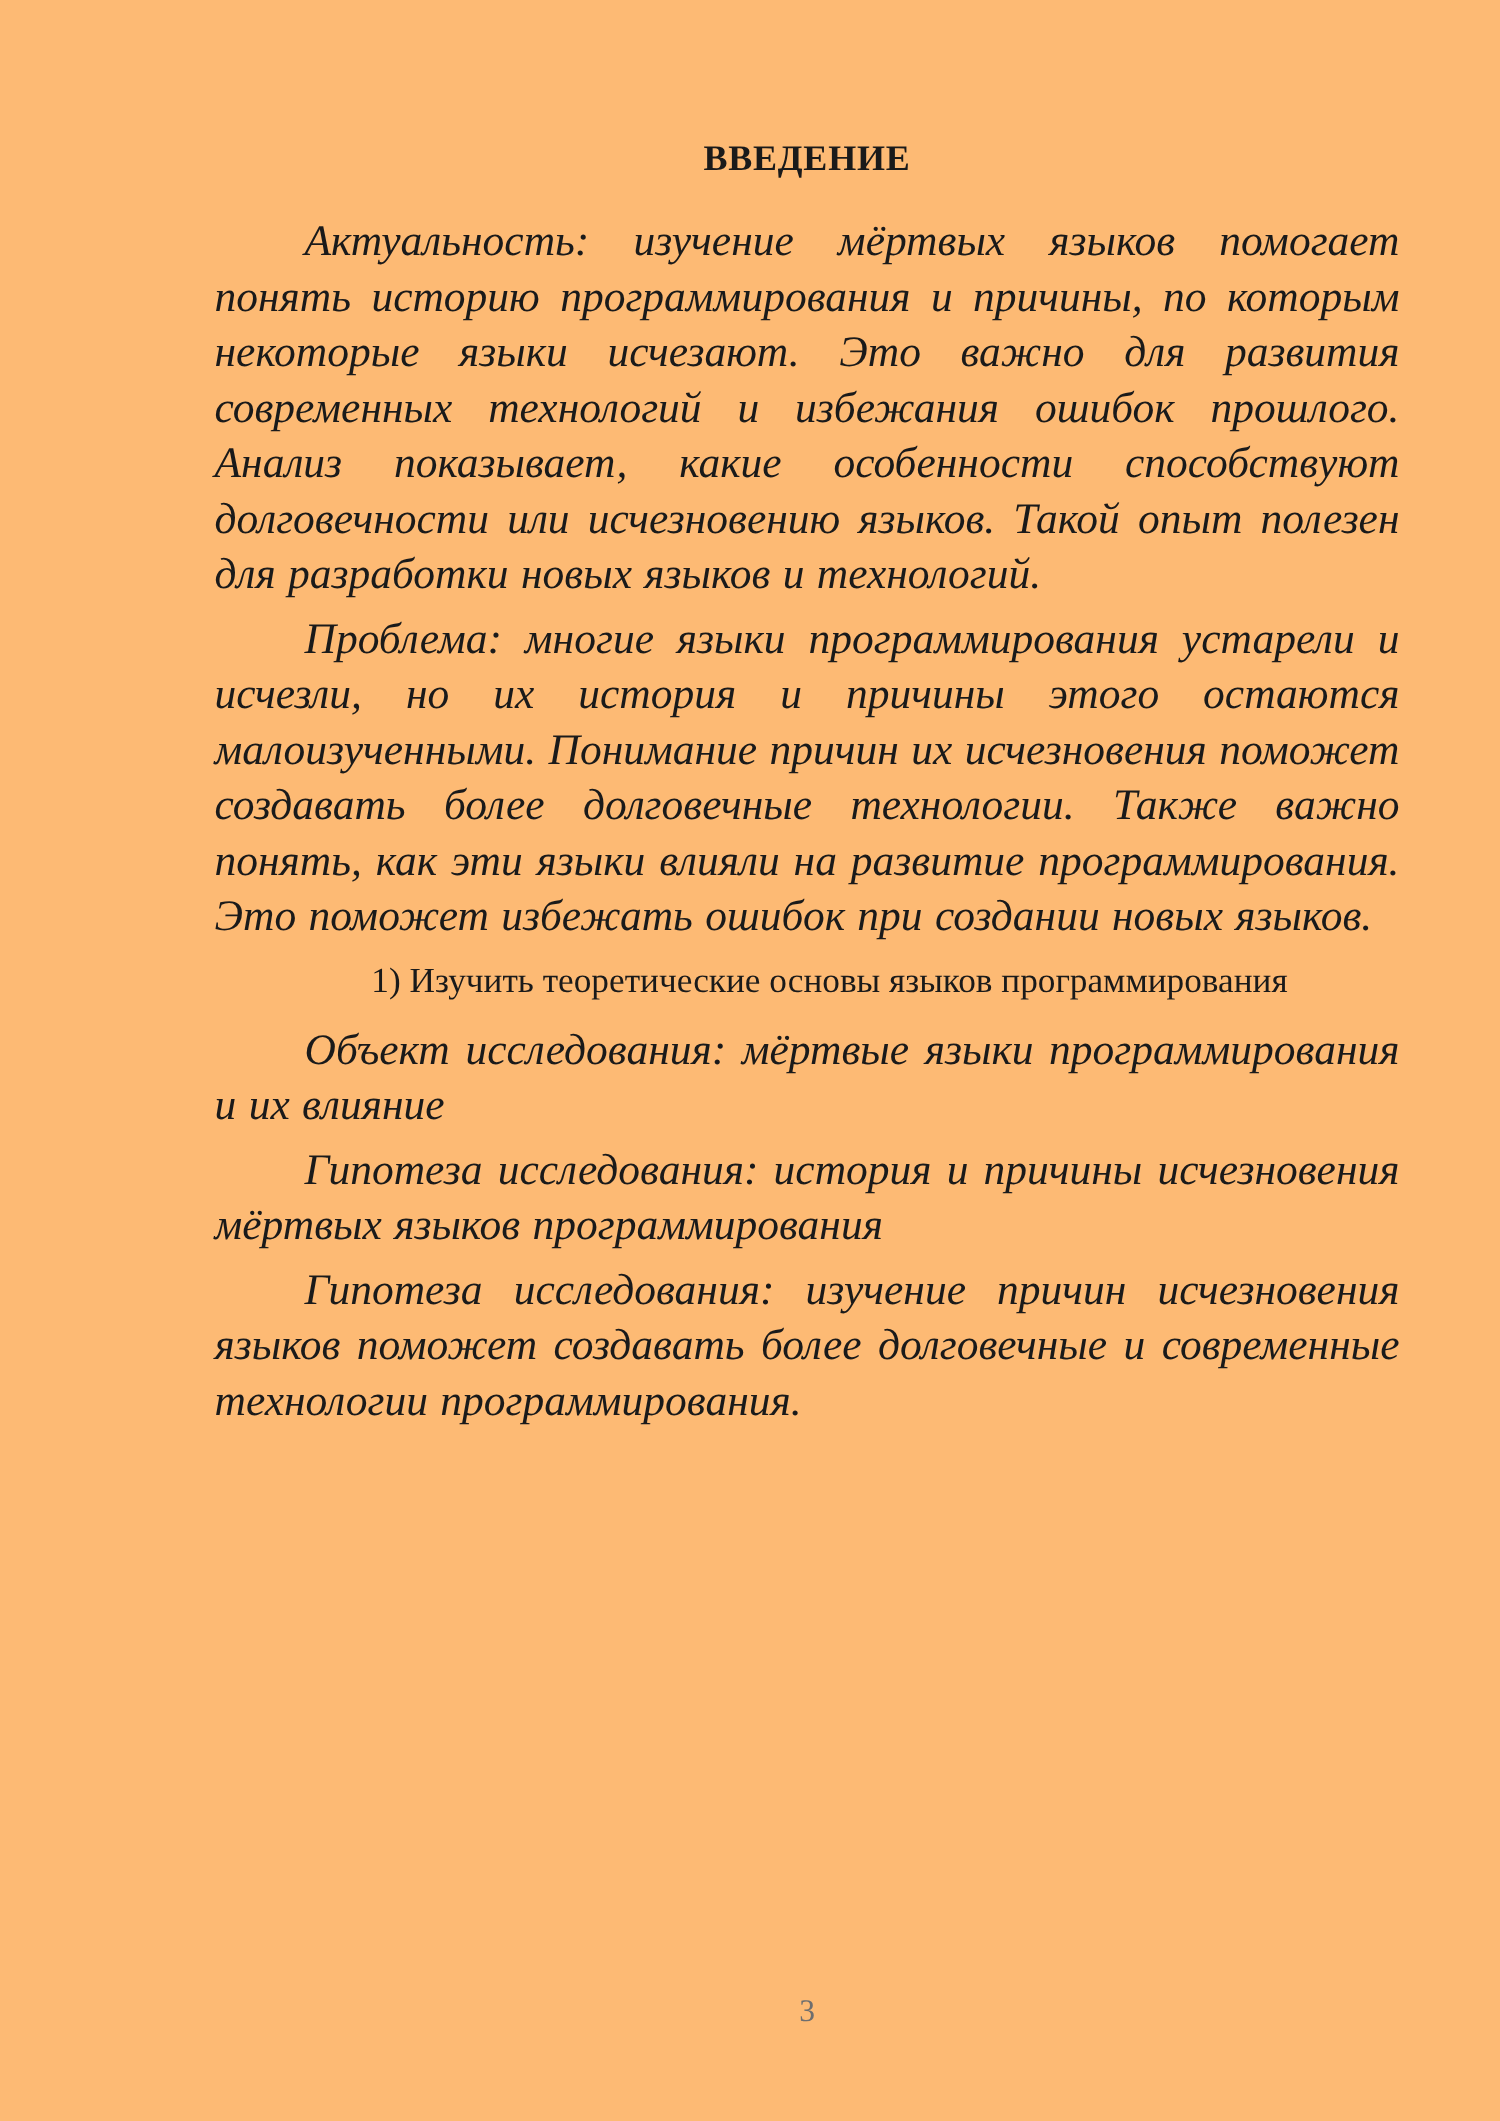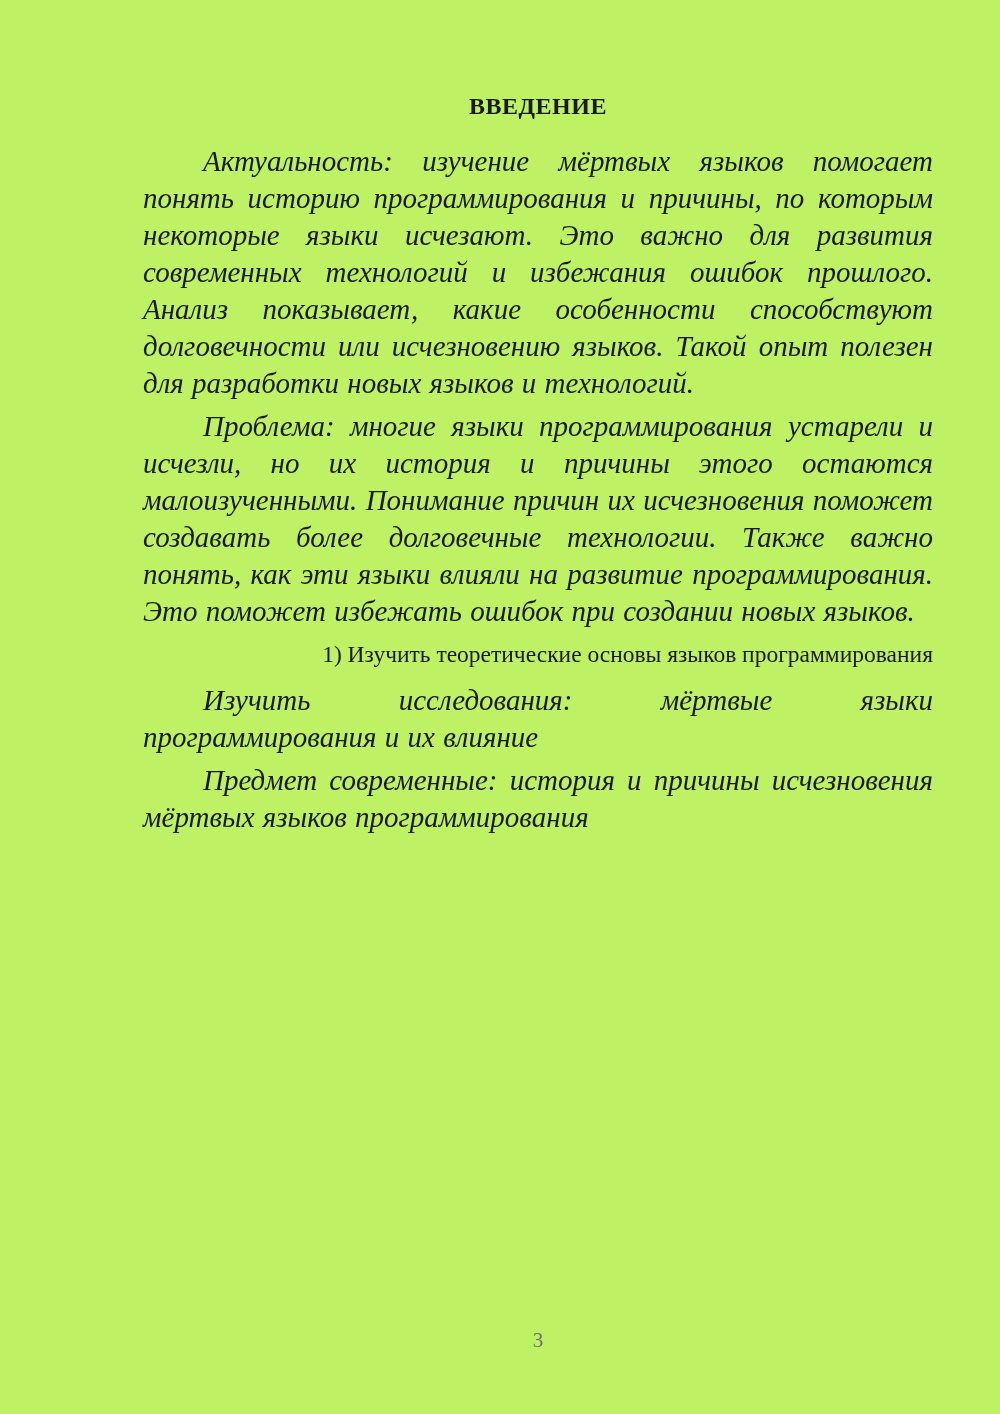--- a/index.html
+++ b/index.html
@@ -4,21 +4,21 @@
 <style>
   html, body {
     margin: 0;
     padding: 0;
     background: #ffffff;
   }
   .page {
     position: relative;
     width: 1000px;
     height: 1414px;
-    background: #bef264;
+    background: #fdba74;
     overflow: hidden;
     font-family: "Liberation Serif", "DejaVu Serif", serif;
     color: #1a1a1a;
   }
   .content {
     position: absolute;
     top: 88px;
     left: 143px;
     width: 790px;
   }
@@ -41,21 +41,21 @@
   }
   p.para-left {
     text-align: left;
   }
   .task-list {
     margin: 0;
   }
   .task-item {
     font-size: 23.5px;
     line-height: 37px;
-    text-align: right;
+    text-align: center;
     margin: 0 0 9px 30px;
   }
   .page-number {
     position: absolute;
     top: 1326px;
     left: 143px;
     width: 790px;
     text-align: center;
     font-size: 21px;
     line-height: 28px;
@@ -73,22 +73,23 @@
     <p class="para">Актуальность: изучение мёртвых языков помогает понять историю программирования и причины, по которым некоторые языки исчезают. Это важно для развития современных технологий и избежания ошибок прошлого. Анализ показывает, какие особенности способствуют долговечности или исчезновению языков. Такой опыт полезен для разработки новых языков и технологий.</p>
 
     <p class="para">Проблема: многие языки программирования устарели и исчезли, но их история и причины этого остаются малоизученными. Понимание причин их исчезновения поможет создавать более долговечные технологии. Также важно понять, как эти языки влияли на развитие программирования. Это поможет избежать ошибок при создании новых языков.</p>
 
 
 
     <div class="task-list">
       <div class="task-item">1) Изучить теоретические основы языков программирования</div>
     </div>
 
-    <p class="para">Изучить исследования: мёртвые языки программирования и их влияние</p>
+    <p class="para">Объект исследования: мёртвые языки программирования и их влияние</p>
 
-    <p class="para">Предмет современные: история и причины исчезновения мёртвых языков программирования</p>
+    <p class="para">Гипотеза исследования: история и причины исчезновения мёртвых языков программирования</p>
 
+    <p class="para">Гипотеза исследования: изучение причин исчезновения языков поможет создавать более долговечные и современные технологии программирования.</p>
 
 
   </div>
 
   <div class="page-number">3</div>
 </div>
 
 </body></html>

